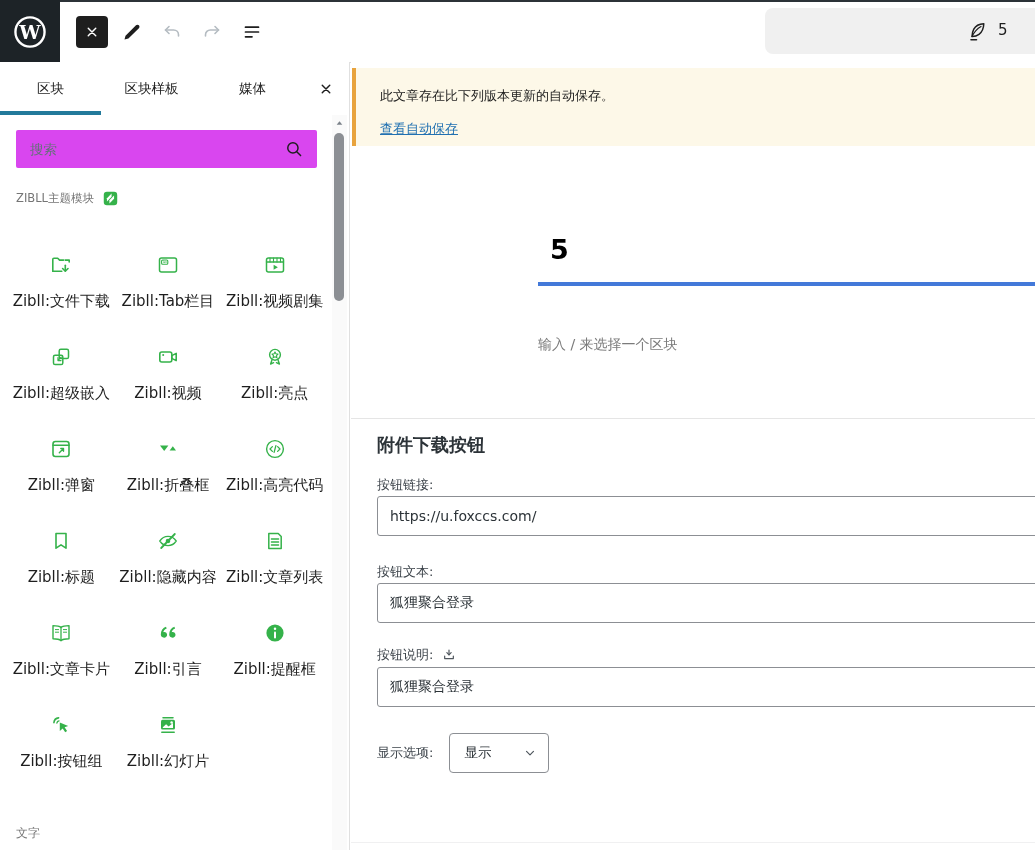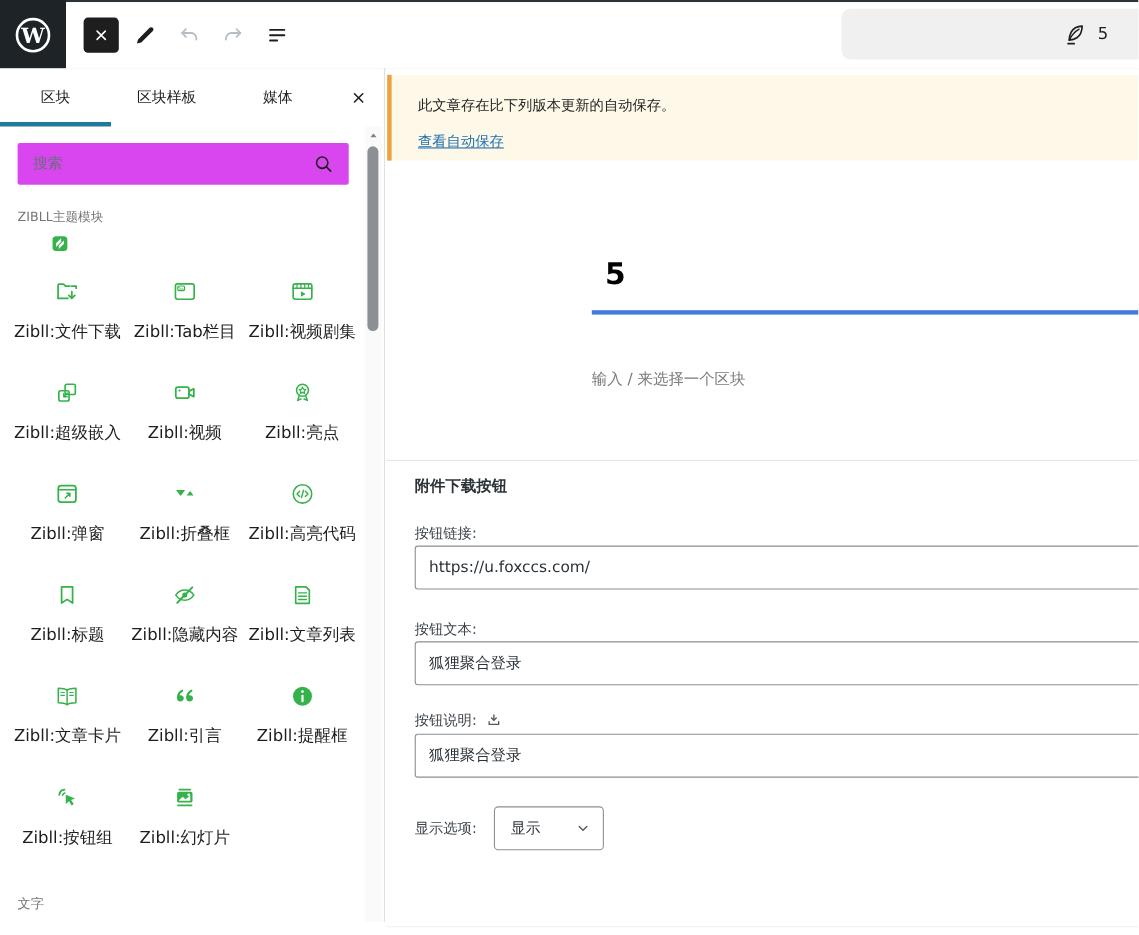--- a/index.html
+++ b/index.html
@@ -19,51 +19,51 @@
   .tb-tool{position:absolute;top:16px;width:28px;height:28px;display:flex;align-items:center;justify-content:center;}
   .tb-tool .ic{width:24px;height:24px;}
   .tool-pencil{left:118px;color:#1e1e1e;}
   .tool-undo{left:158px;color:#b5bcc2;}
   .tool-redo{left:198px;color:#b5bcc2;}
   .tool-listview{left:238px;color:#1e1e1e;}
   .doc-badge{position:absolute;left:765px;top:6px;width:285px;height:46px;background:#f0f0f0;border-radius:8px;}
   .doc-badge .ic{position:absolute;left:200px;top:11px;width:24px;height:24px;color:#1e1e1e;}
   .doc-badge .num{position:absolute;left:233px;top:13px;font-size:15px;color:#1e1e1e;}
   
-  .sidebar{position:absolute;left:0;top:62px;width:350px;bottom:12px;background:#fff;border-right:1px solid #e0e0e0;box-sizing:border-box;}
+  .sidebar{position:absolute;left:0;top:62px;width:350px;bottom:0;background:#fff;border-right:1px solid #e0e0e0;box-sizing:border-box;}
   .tabs{display:flex;height:53px;align-items:stretch;}
   .tab{flex:1;display:flex;align-items:center;justify-content:center;font-size:13.5px;font-weight:500;color:#1e1e1e;cursor:pointer;position:relative;}
   .tab.active{box-shadow:inset 0 -4px 0 0 #227a9b;}
   .tab-close{width:46px;display:flex;align-items:center;justify-content:center;cursor:pointer;color:#1e1e1e;}
   .tab-close .ic{width:18px;height:18px;}
   .search-box{position:absolute;left:16px;right:32px;top:68px;height:38px;background:#d946ef;border-radius:2px;display:flex;align-items:center;padding:0 12px;box-sizing:border-box;}
   .search-box input{flex:1;border:none;background:transparent;outline:none;font-size:13.5px;color:#1e1e1e;font-family:inherit;}
   .search-box input::placeholder{color:#65707a;opacity:1;}
   .search-box .ic{width:22px;height:22px;color:#1e1e1e;}
-  .section-head{position:absolute;left:16px;top:128px;display:flex;align-items:center;gap:8px;font-size:11.5px;color:#757575;flex-direction:column;}
+  .section-head{position:absolute;left:16px;top:128px;display:flex;align-items:center;gap:8px;font-size:11.5px;color:#757575;}
   .section-head .ic{width:17px;height:17px;color:#35b24a;}
   .block-grid{position:absolute;left:8px;top:182px;width:320px;display:grid;grid-template-columns:repeat(3,1fr);}
   .block-item{height:92px;display:flex;flex-direction:column;align-items:center;padding-top:9px;box-sizing:border-box;cursor:pointer;border-radius:2px;}
   .block-item .bi-icon{width:24px;height:24px;color:#35b24a;}
   .block-item .bi-label{margin-top:15px;font-size:15px;color:#1e1e1e;white-space:nowrap;}
   .cat-footer{position:absolute;left:16px;bottom:8px;font-size:12px;color:#757575;}
   .panel-scrollbar{position:absolute;right:2px;top:53px;bottom:0;width:15px;background:#fafafa;}
   .panel-scrollbar .arr{position:absolute;top:2px;left:1px;width:13px;height:13px;color:#7b828a;}
   .panel-scrollbar .thumb{position:absolute;top:18px;left:2px;width:10px;height:168px;background:#8c8f94;border-radius:6px;}
   
   .main{position:absolute;left:351px;top:62px;right:0;bottom:0;background:#fff;}
   .notice{position:absolute;left:1px;right:0;top:6px;height:78px;background:#fdf8e8;border-left:4px solid #e8a33d;box-sizing:border-box;padding:19px 24px;}
   .notice .msg{font-size:13px;color:#1e1e1e;}
   .notice .lnk{display:inline-block;margin-top:15px;font-size:13px;color:#2271b1;text-decoration:underline;cursor:pointer;}
   .post-title{position:absolute;left:199px;top:172px;font-size:27px;font-weight:700;color:#000;}
   .title-line{position:absolute;left:187px;right:0;top:220px;height:4px;background:#4379d9;}
   .para-placeholder{position:absolute;left:187px;top:274px;font-size:14px;color:#7b7b7b;}
   .form-divider{position:absolute;left:0;right:0;top:356px;height:1px;background:#e5e5e5;}
   .metabox{position:absolute;left:0;right:0;top:356px;bottom:0;}
-  .mb-heading{position:absolute;left:26px;top:15px;font-size:14px;font-weight:700;color:#2c3338;}
+  .mb-heading{position:absolute;left:26px;top:15px;font-size:18px;font-weight:700;color:#2c3338;}
   .mb-label{position:absolute;left:26px;font-size:13px;color:#3c434a;display:flex;align-items:center;gap:8px;}
   .mb-label .ic{width:16px;height:16px;color:#50575e;}
   .mb-input{position:absolute;left:26px;right:-8px;height:40px;border:1px solid #8c8f94;border-radius:3px;background:#fff;box-sizing:border-box;font-size:14px;color:#2c3338;padding:0 12px;font-family:inherit;outline:none;}
   .lbl-1{top:58px;}   .inp-1{top:78px;}
   .lbl-2{top:145px;}  .inp-2{top:165px;}
   .lbl-3{top:228px;text-align:right;}  .inp-3{top:249px;}
   .display-row{position:absolute;left:26px;top:315px;height:40px;display:flex;align-items:center;gap:16px;}
   .display-row .dr-label{font-size:13px;color:#3c434a;}
   .select{width:100px;height:40px;border:1px solid #8c8f94;border-radius:4px;display:flex;align-items:center;justify-content:space-between;padding:0 10px 0 14px;box-sizing:border-box;cursor:pointer;background:#fff;}
   .select .sel-val{font-size:13.5px;color:#2c3338;}

